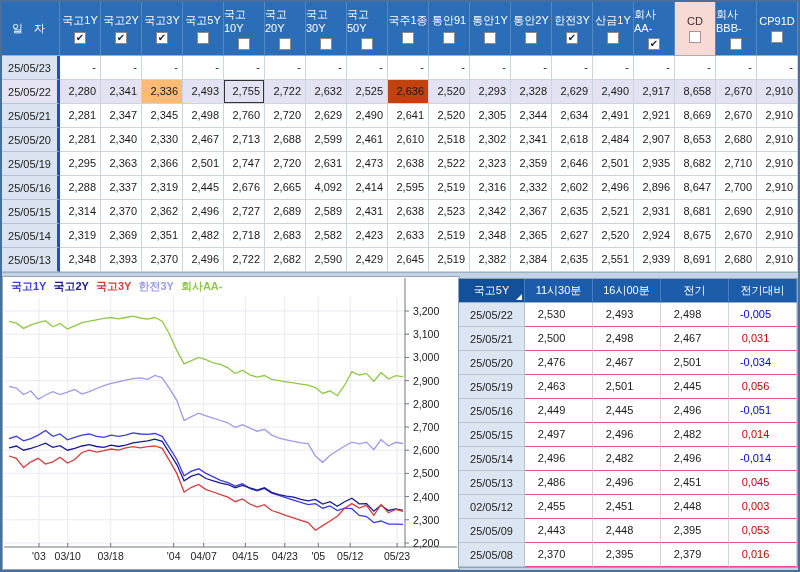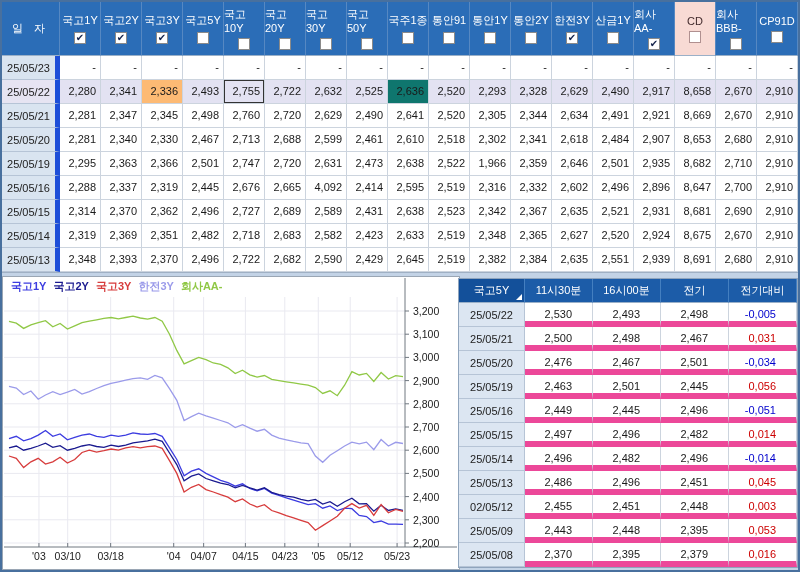--- a/index.html
+++ b/index.html
@@ -15,21 +15,21 @@
       display:flex;flex-direction:column;align-items:center;justify-content:center;
       gap:4px;border-right:1px solid #5688c2;border-bottom:1px solid #9ab0c8;}
   .rt-corner{letter-spacing:4px;}
   .rt-th.cd{background:#f8dad4;color:#40282a;}
   .cb{width:12px;height:12px;background:#fff;border:1px solid #8a8a8a;
       display:flex;align-items:center;justify-content:center;
       font-size:10px;line-height:10px;color:#15244c;box-sizing:border-box;}
   .rt-th.cd .cb{border-color:#b09090;}
   .rt-date{background:#d9e4f0;color:#222;font-size:11px;display:flex;
       align-items:center;justify-content:center;
-      border-right:5px solid #1d4ed8;border-bottom:1px solid #b6c4d6;}
+      border-right:3px solid #1d4ed8;border-bottom:1px solid #b6c4d6;}
   .rt-cell{background:#fff;color:#1a1a1a;font-size:11px;text-align:right;
       line-height:23px;padding-right:4px;
       border-right:1px solid #ccd4de;border-bottom:1px solid #ccd4de;}
   .rt-row-sel.rt-date,.rt-date.sel{background:#e6e4f2;}
   .rt-cell.focus{box-shadow:inset 0 0 0 1px #333;}
   
   .chart-panel{position:absolute;left:0;top:274px;width:458px;height:294px;
       background:#fff;border:1px solid #9aa6b4;box-sizing:border-box;}
   .chart-legend{position:absolute;left:8px;top:2px;display:flex;gap:7px;
       font-size:11px;font-weight:bold;z-index:2;}
@@ -41,23 +41,23 @@
       background:#c8d2de;border:1px solid #8fa4bc;}
   .qt-th{background:#1c5ca8;color:#fff;font-size:11px;display:flex;
       align-items:center;justify-content:center;position:relative;
       border-right:1px solid #447fc0;border-bottom:1px solid #9ab0c8;}
   .qt-th.corner{background:#13509a;}
   .qt-tri{position:absolute;right:2px;bottom:2px;width:0;height:0;
       border-left:6px solid transparent;border-bottom:6px solid #fff;}
   .qt-date{background:#dce6f2;color:#222;font-size:11px;display:flex;
       align-items:center;justify-content:center;
       border-right:1px solid #b6c4d6;border-bottom:1px solid #b6c4d6;}
-  .qt-cell{background:#fff;color:#1a1a1a;font-size:11px;text-align:right;
-      line-height:23px;padding-right:20px;
-      border-right:1px solid #ccd4de;border-bottom:6px solid #ec4899;}
+  .qt-cell{background:#fff;color:#1a1a1a;font-size:11px;text-align:center;
+      line-height:23px;padding-right:14px;
+      border-right:1px solid #ccd4de;border-bottom:1px solid #ec4899;}
   .qt-cell.neg{color:#0000cc;}
   .qt-cell.pos{color:#cc0000;}
 </style>
 </head>
 <body>
 
 <div class="app">
 
   <div class="rate-table">
     <div class="rt-corner">
@@ -157,21 +157,21 @@
       <div class="rt-cell">-</div>
       <div class="rt-date sel">25/05/22</div>
       <div class="rt-cell" style="background: rgb(227, 226, 242);">2,280</div>
       <div class="rt-cell" style="background: rgb(227, 226, 242);">2,341</div>
       <div class="rt-cell" style="background: #fdba74;">2,336</div>
       <div class="rt-cell" style="background: rgb(227, 226, 242);">2,493</div>
       <div class="rt-cell focus" style="background: rgb(227, 226, 242);">2,755</div>
       <div class="rt-cell" style="background: rgb(227, 226, 242);">2,722</div>
       <div class="rt-cell" style="background: rgb(227, 226, 242);">2,632</div>
       <div class="rt-cell" style="background: rgb(227, 226, 242);">2,525</div>
-      <div class="rt-cell" style="background: #0f766e;">2,636</div>
+      <div class="rt-cell" style="background: #c2410c;">2,636</div>
       <div class="rt-cell" style="background: rgb(227, 226, 242);">2,520</div>
       <div class="rt-cell" style="background: rgb(227, 226, 242);">2,293</div>
       <div class="rt-cell" style="background: rgb(227, 226, 242);">2,328</div>
       <div class="rt-cell" style="background: rgb(227, 226, 242);">2,629</div>
       <div class="rt-cell" style="background: rgb(227, 226, 242);">2,490</div>
       <div class="rt-cell" style="background: rgb(227, 226, 242);">2,917</div>
       <div class="rt-cell" style="background: rgb(227, 226, 242);">8,658</div>
       <div class="rt-cell" style="background: rgb(227, 226, 242);">2,670</div>
       <div class="rt-cell" style="background: rgb(227, 226, 242);">2,910</div>
       <div class="rt-date">25/05/21</div>
@@ -216,21 +216,21 @@
       <div class="rt-cell">2,295</div>
       <div class="rt-cell">2,363</div>
       <div class="rt-cell">2,366</div>
       <div class="rt-cell">2,501</div>
       <div class="rt-cell">2,747</div>
       <div class="rt-cell">2,720</div>
       <div class="rt-cell">2,631</div>
       <div class="rt-cell">2,473</div>
       <div class="rt-cell">2,638</div>
       <div class="rt-cell">2,522</div>
-      <div class="rt-cell">1,966</div>
+      <div class="rt-cell">2,323</div>
       <div class="rt-cell">2,359</div>
       <div class="rt-cell">2,646</div>
       <div class="rt-cell">2,501</div>
       <div class="rt-cell">2,935</div>
       <div class="rt-cell">8,682</div>
       <div class="rt-cell">2,710</div>
       <div class="rt-cell">2,910</div>
       <div class="rt-date">25/05/16</div>
       <div class="rt-cell">2,288</div>
       <div class="rt-cell">2,337</div>

